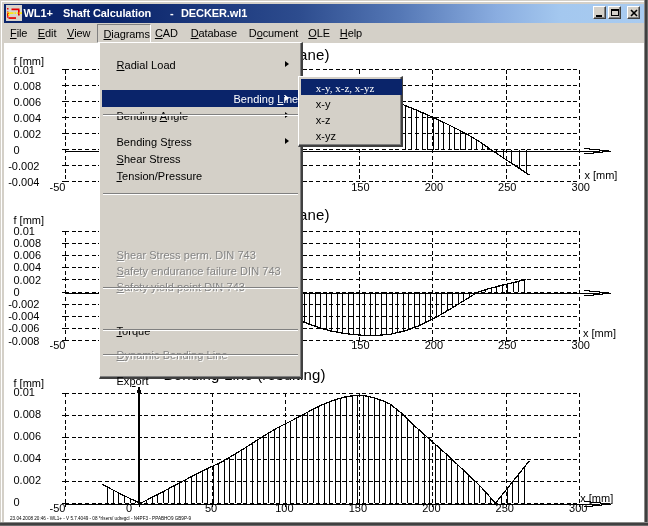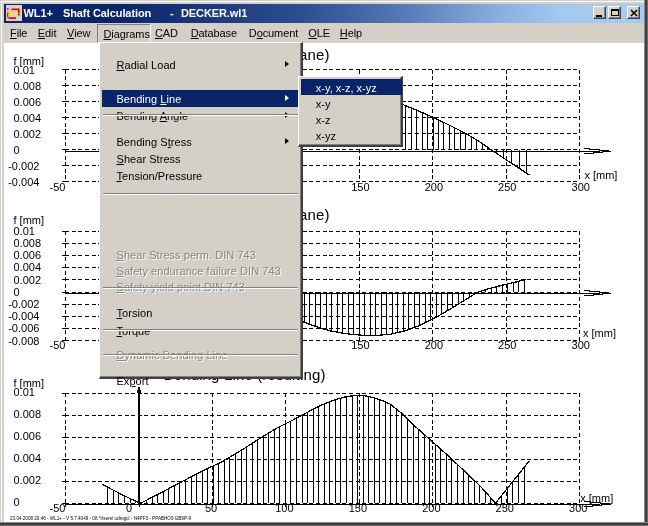--- a/index.html
+++ b/index.html
@@ -22,30 +22,30 @@
 #menubar { position:absolute; left:0px; top:23px; width:644px; height:20px; background:#d4d0c8; z-index:5;
   font-size:11px; letter-spacing:-0.1px; color:#000; }
 #menubar .mb { position:absolute; top:4px; }
 #diagbtn { position:absolute; left:96.5px; top:1px; width:54px; height:18.5px; padding:3px 0 0 6px;
   border-top:1px solid #808080; border-left:1px solid #808080; border-right:1px solid #fff; border-bottom:1px solid #fff; }
 #client { position:absolute; left:4px; top:43px; width:639.5px; height:478.5px; background:#fff; z-index:2; }
 #menu { position:absolute; left:99.3px; top:42px; width:203.4px; height:336.5px; background:#d4d0c8; z-index:10;
   border-top:1px solid #fff; border-left:1px solid #fff; border-right:2px solid #404040; border-bottom:2px solid #404040;
   box-shadow: inset -1px -1px 0 #808080; font-size:11px; letter-spacing:0.05px; }
 #menu .mi { position:absolute; left:2px; width:196px; height:17px; padding:3.2px 0 0 14.2px; color:#000; white-space:pre;margin-top:12px; }
-#menu .mi.hi { background:#0a246a; color:#fff; }
+#menu .mi.hi { background:#0a246a; color:#fff;text-align:right; }
 #menu .mi.gray { color:#848484; text-shadow:1px 1px 0 #fff; }
 #menu .sep { position:absolute; left:2.5px; width:195px; height:2px; border-top:1px solid #808080; border-bottom:1px solid #fff; }
 #menu .arr { position:absolute; right:9px; top:5.2px; width:0; height:0;
   border-top:3.5px solid transparent; border-bottom:3.5px solid transparent; border-left:4px solid currentColor; }
 #submenu { position:absolute; left:297.5px; top:75.5px; width:105.5px; height:71.5px; background:#d4d0c8; z-index:11;
   border-top:1px solid #fff; border-left:1px solid #fff; border-right:2px solid #404040; border-bottom:2px solid #404040;
   box-shadow: inset -1px -1px 0 #808080; font-size:11px; }
 #submenu .smi { position:absolute; left:2px; width:101.5px; height:16.1px; padding:2.6px 0 0 15.3px; color:#000; }
-#submenu .smi.hi { background:#0a246a; color:#fff; }
+#submenu .smi.hi { background:#0a246a; color:#fff;font-family:Liberation Serif, serif; }
 u { text-decoration:underline; text-underline-offset:1px; }
 </style></head>
 <body>
 <div id="client"></div>
 <svg width="648" height="526" viewBox="0 0 648 526" style="position:absolute;left:0;top:0;z-index:3" shape-rendering="crispEdges">
     <line x1="65.2" y1="181.70" x2="578.3" y2="181.70" stroke="#000" stroke-width="1.0" stroke-dasharray="4 2.6"></line>
     <line x1="65.2" y1="165.70" x2="578.3" y2="165.70" stroke="#000" stroke-width="1.0" stroke-dasharray="4 2.6"></line>
     <line x1="65.2" y1="133.70" x2="578.3" y2="133.70" stroke="#000" stroke-width="1.0" stroke-dasharray="4 2.6"></line>
     <line x1="65.2" y1="117.70" x2="578.3" y2="117.70" stroke="#000" stroke-width="1.0" stroke-dasharray="4 2.6"></line>
     <line x1="65.2" y1="101.70" x2="578.3" y2="101.70" stroke="#000" stroke-width="1.0" stroke-dasharray="4 2.6"></line>
@@ -376,21 +376,20 @@
     <div class="mi" style="top:52.1px">Bending <u>A</u>ngle<span class="arr"></span></div>
     <div class="sep" style="top:70.5px"></div>
     <div class="mi" style="top:78.0px">Bending S<u>t</u>ress<span class="arr"></span></div>
     <div class="mi" style="top:95.2px"><u>S</u>hear Stress</div>
     <div class="mi" style="top:112.1px"><u>T</u>ension/Pressure</div>
     <div class="sep" style="top:150.2px"></div>
     <div class="mi gray" style="top:190.9px"><u>S</u>hear Stress perm. DIN 743</div>
     <div class="mi gray" style="top:206.5px"><u>S</u>afety endurance failure DIN 743</div>
     <div class="mi gray" style="top:223.2px"><u>S</u>afety yield point DIN 743</div>
     <div class="sep" style="top:244.2px"></div>
-    <div class="mi" style="top:249.1px"><u>T</u>orsion</div>
     <div class="mi" style="top:267.0px"><u>T</u>orque</div>
     <div class="sep" style="top:286.4px"></div>
     <div class="mi gray" style="top:291.1px"><u>D</u>ynamic Bending Line</div>
     <div class="sep" style="top:311.2px"></div>
     <div class="mi" style="top:317.1px">Ex<u>p</u>ort</div>
   </div>
 <div id="submenu">
     <div class="smi hi" style="top:2.8px">x-y, x-z, x-yz</div>
     <div class="smi" style="top:18.9px">x-y</div>
     <div class="smi" style="top:35.0px">x-z</div>

